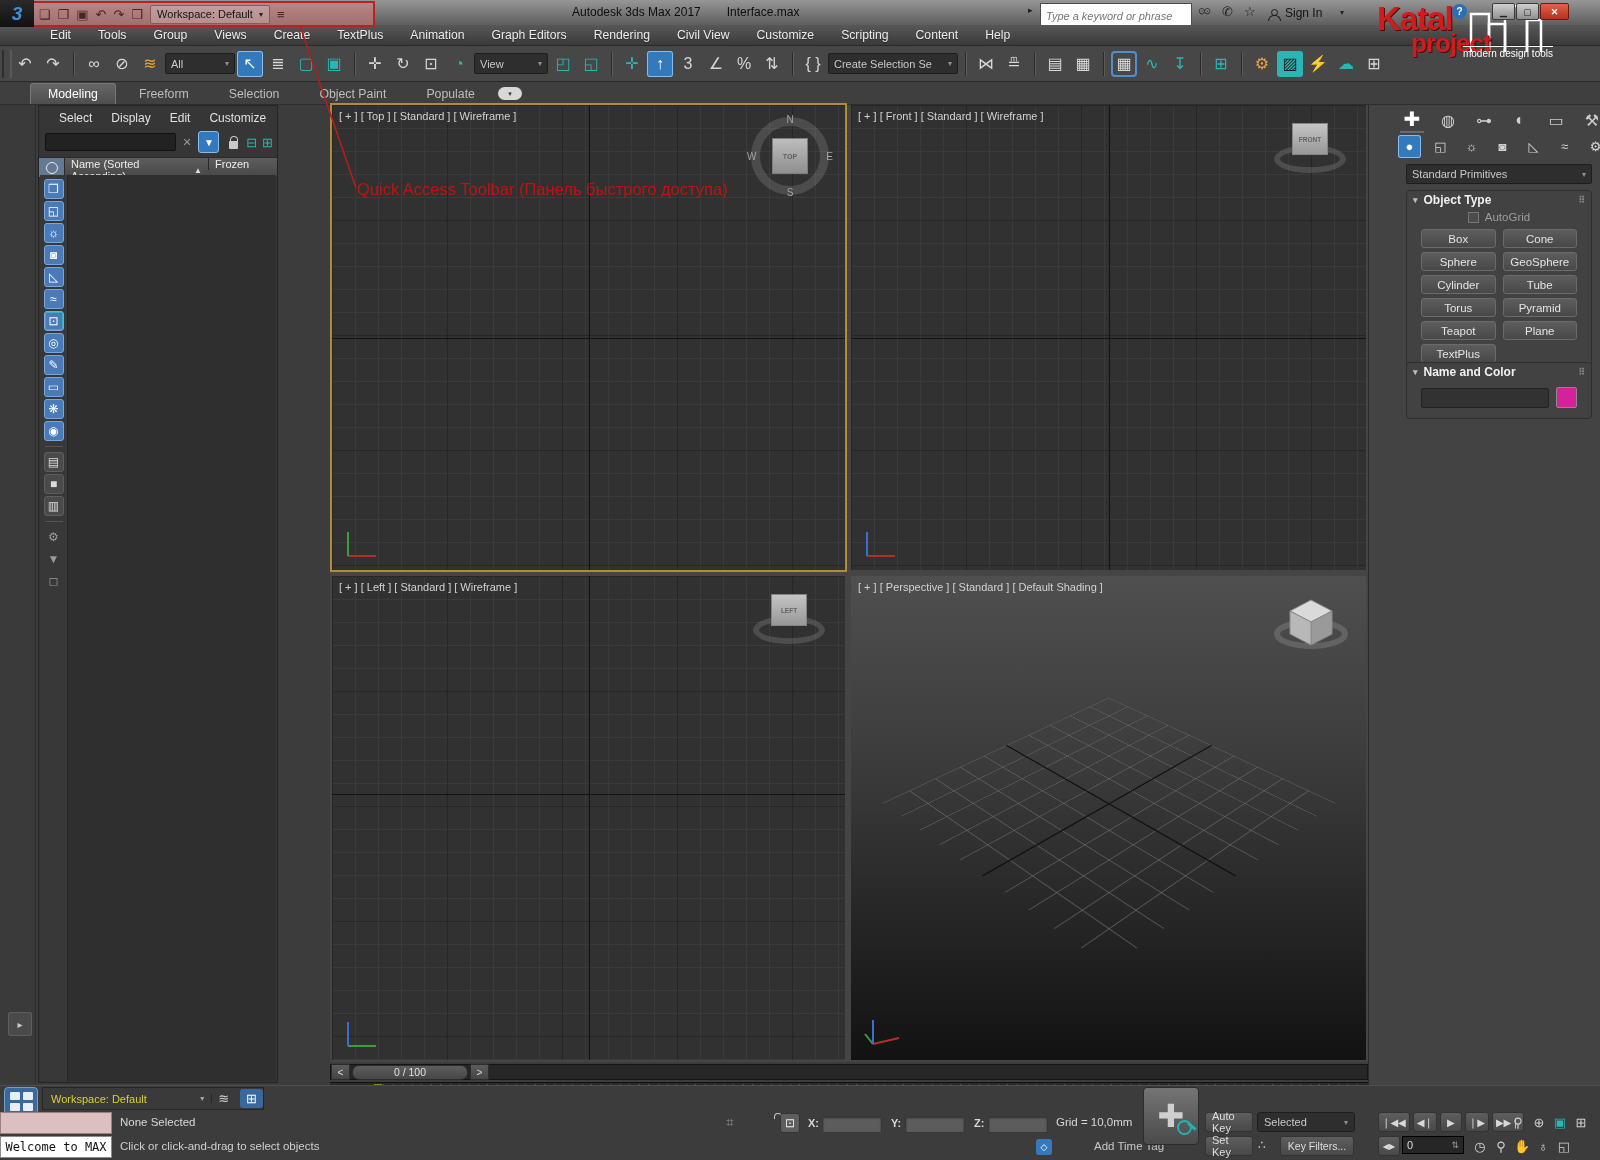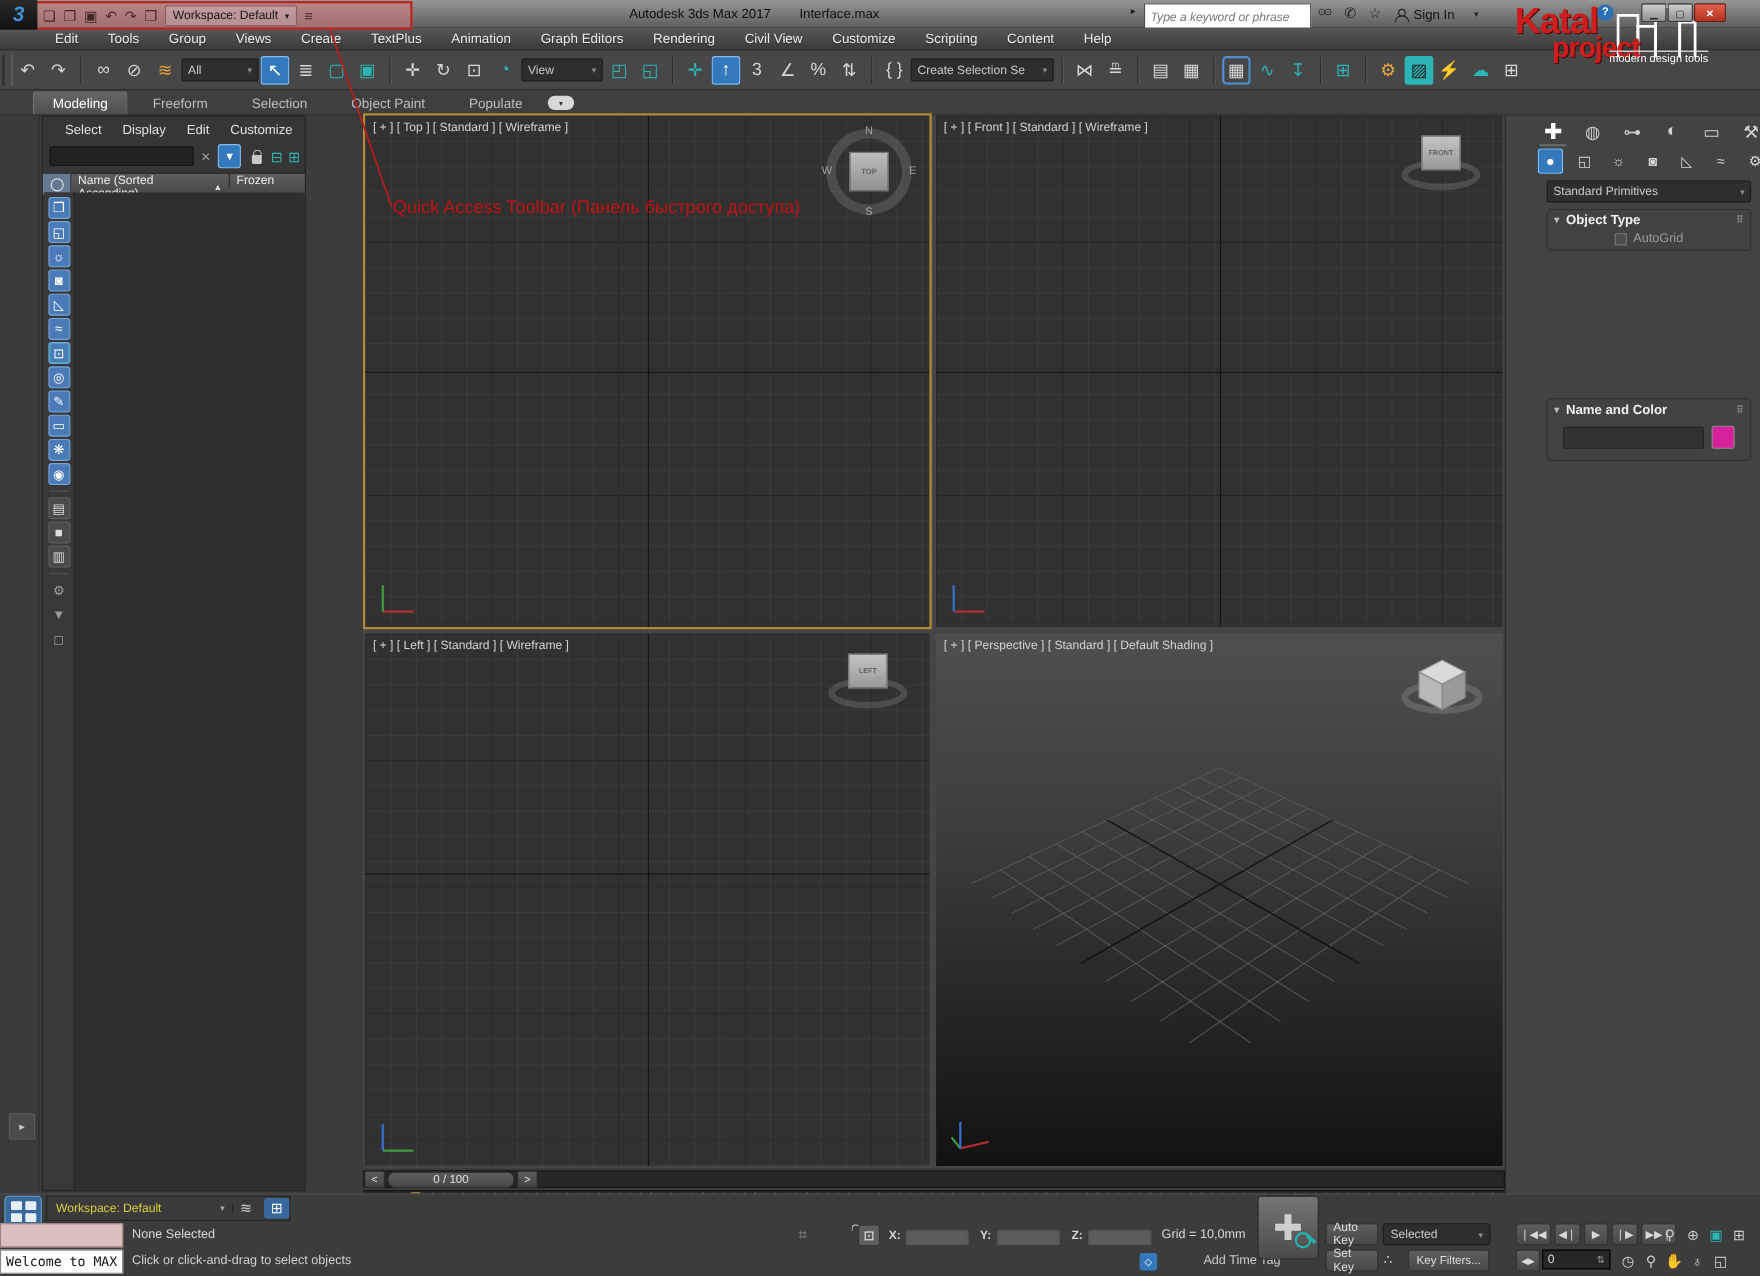--- a/index.html
+++ b/index.html
@@ -513,20 +513,34 @@
   <div class="abs rollout" style="top:190px;">
     <div class="rohdr">
       <span class="arr">▾</span>
       <span>Object Type</span>
       <span class="grip">⠿</span>
     </div>
     <div class="agrow">
       <span class="chk"></span>
       <span class="aglabel">AutoGrid</span>
     </div>
+    <div class="ogrid">
+
+    <div class="obtn">Box</div>
+        <div class="obtn">Cone</div>
+        <div class="obtn">Sphere</div>
+        <div class="obtn">GeoSphere</div>
+        <div class="obtn">Cylinder</div>
+        <div class="obtn">Tube</div>
+        <div class="obtn">Torus</div>
+        <div class="obtn">Pyramid</div>
+        <div class="obtn">Teapot</div>
+        <div class="obtn">Plane</div>
+        <div class="obtn">TextPlus</div>
+      </div>
   </div>
 
   <div class="abs rollout" style="top:362px;">
     <div class="rohdr">
       <span class="arr">▾</span>
       <span>Name and Color</span>
       <span class="grip">⠿</span>
     </div>
     <div class="ncrow">
       <span class="ncfield"></span>

